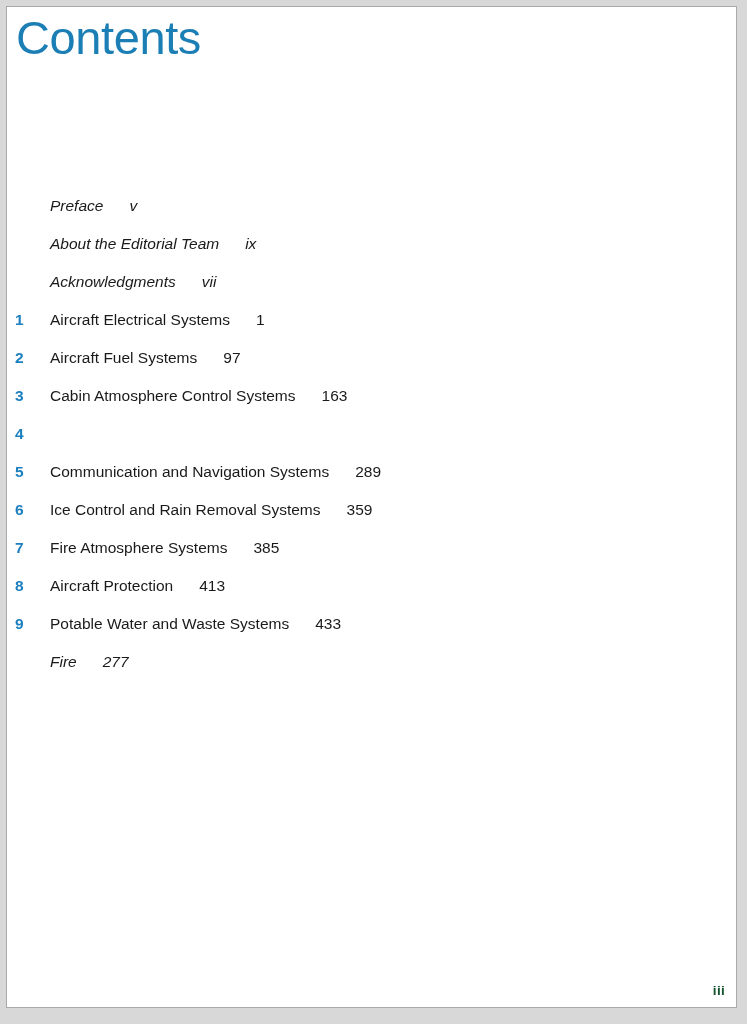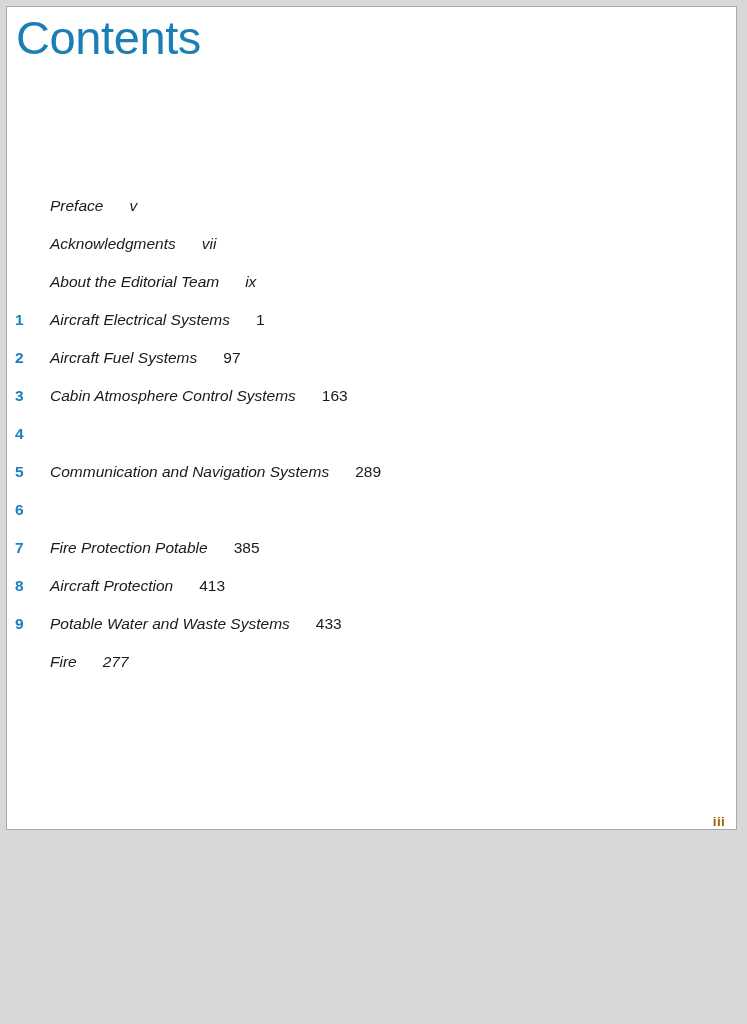--- a/index.html
+++ b/index.html
@@ -15,21 +15,21 @@
     font-family: "Liberation Sans", sans-serif;
     -webkit-font-smoothing: antialiased;
   }
 
   
   .page {
     position: absolute;
     left: 6px;
     top: 6px;
     width: 731px;
-    height: 824px;
+    height: 1002px;
     background: #ffffff;
     border: 1px solid #a9a9a9;
     box-sizing: border-box;
     overflow: hidden;
   }
 
   
   .toc-title {
     position: absolute;
     left: 9px;
@@ -74,62 +74,61 @@
   .entry-body {
     position: absolute;
     left: 43px;
     top: 0;
     white-space: nowrap;
   }
 
   .entry-title {
     font-size: 15.5px;
     color: #1a1a1a;
-    font-style: italic;
   }
 
   .entry-page {
     font-size: 15.5px;
     color: #1a1a1a;
     margin-left: 26px;
   }
 
   
   .toc-row.matter .entry-title,
   .toc-row.matter .entry-page {
     font-style: italic;
   }
 
   
   .folio {
     position: absolute;
     right: 11px;
-    bottom: 0;
+    bottom: 9px;
     font-size: 13.5px;
     font-weight: bold;
-    color: #a16207;
+    color: #14532d;
     letter-spacing: 0.3px;
   }
 </style>
 </head>
 <body>
 
 <div class="page">
 
   <div class="toc-title">Contents</div>
 
   <div class="toc-list">
       <div class="toc-row matter">
         <span class="entry-body"><span class="entry-title">Preface</span><span class="entry-page">v</span></span>
       </div>
       <div class="toc-row matter">
-        <span class="entry-body"><span class="entry-title">Acknowledgments</span><span class="entry-page">vii</span></span>
+        <span class="entry-body"><span class="entry-title">About the Editorial Team</span><span class="entry-page">ix</span></span>
       </div>
       <div class="toc-row matter">
-        <span class="entry-body"><span class="entry-title">About the Editorial Team</span><span class="entry-page">ix</span></span>
+        <span class="entry-body"><span class="entry-title">Acknowledgments</span><span class="entry-page">vii</span></span>
       </div>
       <div class="toc-row">
         <span class="chap-num">1</span>
         <span class="entry-body"><span class="entry-title">Aircraft Electrical Systems</span><span class="entry-page">1</span></span>
       </div>
       <div class="toc-row">
         <span class="chap-num">2</span>
         <span class="entry-body"><span class="entry-title">Aircraft Fuel Systems</span><span class="entry-page">97</span></span>
       </div>
       <div class="toc-row">
@@ -138,24 +137,25 @@
       </div>
       <div class="toc-row">
         <span class="chap-num">4</span>
       </div>
       <div class="toc-row">
         <span class="chap-num">5</span>
         <span class="entry-body"><span class="entry-title">Communication and Navigation Systems</span><span class="entry-page">289</span></span>
       </div>
       <div class="toc-row">
         <span class="chap-num">6</span>
+        <span class="entry-body"><span class="entry-title">Ice Control and Rain Removal Systems</span><span class="entry-page">359</span></span>
       </div>
       <div class="toc-row">
         <span class="chap-num">7</span>
-        <span class="entry-body"><span class="entry-title">Fire Protection Potable</span><span class="entry-page">385</span></span>
+        <span class="entry-body"><span class="entry-title">Fire Atmosphere Systems</span><span class="entry-page">385</span></span>
       </div>
       <div class="toc-row">
         <span class="chap-num">8</span>
         <span class="entry-body"><span class="entry-title">Aircraft Protection</span><span class="entry-page">413</span></span>
       </div>
       <div class="toc-row">
         <span class="chap-num">9</span>
         <span class="entry-body"><span class="entry-title">Potable Water and Waste Systems</span><span class="entry-page">433</span></span>
       </div>
       <div class="toc-row matter">

